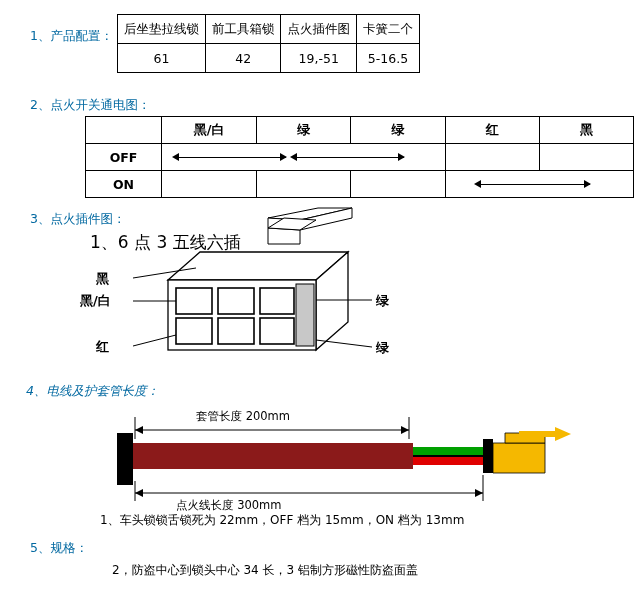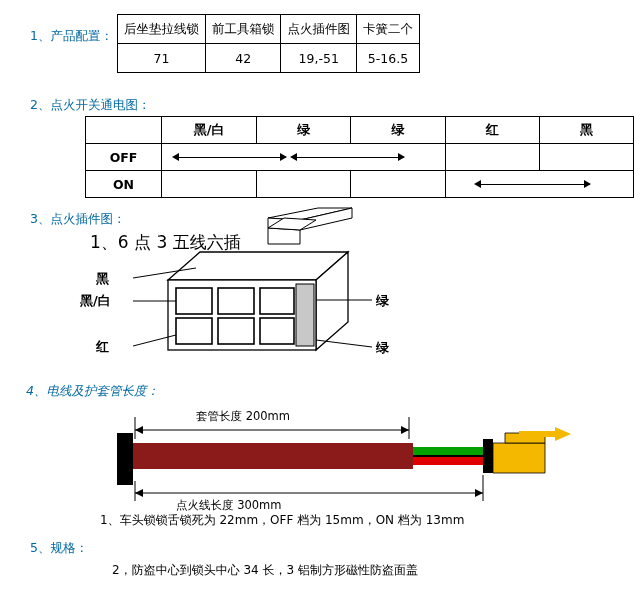--- a/index.html
+++ b/index.html
@@ -116,21 +116,21 @@
   <div class="lab section-label">1、产品配置：</div>
   <table class="grid t1">
     <tbody>
         <tr class="r1">
       <td>后坐垫拉线锁</td>
       <td>前工具箱锁</td>
       <td>点火插件图</td>
       <td>卡簧二个</td>
     </tr>
     <tr>
-      <td>71</td>
+      <td>61</td>
       <td>42</td>
       <td>19,-51</td>
       <td>5-16.5</td>
     </tr>
   </tbody>
     </table>
 </div>
 
 <div class="sec2-lab section-label">2、点火开关通电图：</div>
 <div class="sec2">

